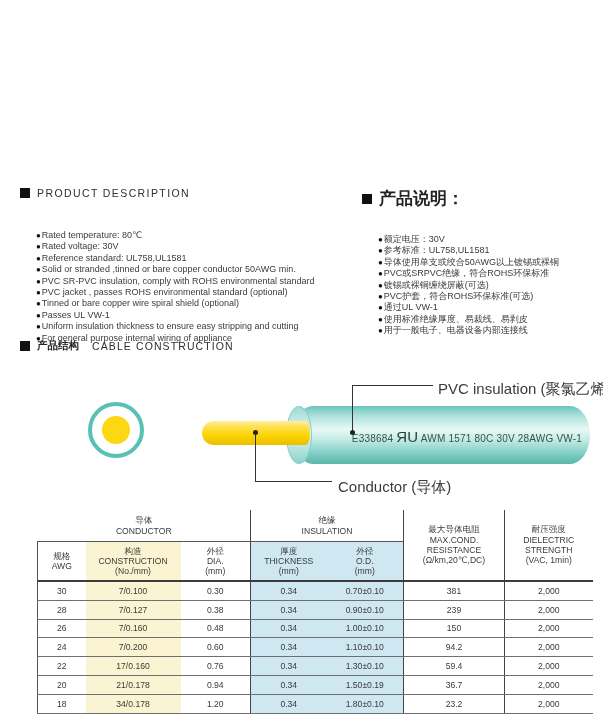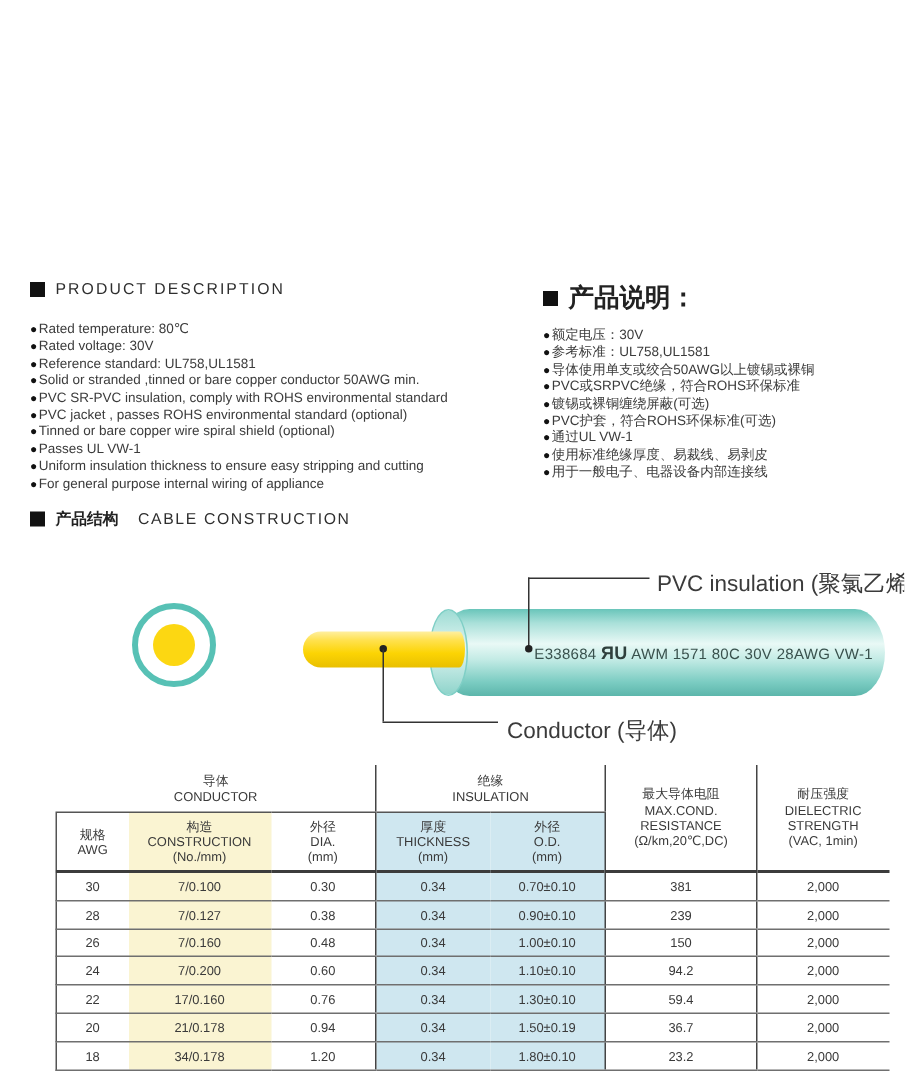--- a/index.html
+++ b/index.html
@@ -6,36 +6,36 @@
   .page{position:relative;width:603px;height:714px;background:#fff;overflow:hidden;
         font-family:"Liberation Sans","DejaVu Sans",sans-serif;color:#3b3b3b;}
 
   
   .sec-hdr{position:absolute;display:flex;align-items:center;gap:7px;}
   .sq{width:10px;height:10px;background:#111;flex:0 0 auto;}
   .sec-title-en{font-size:10.5px;letter-spacing:1.4px;color:#2e2e2e;}
   .sec-title-cn{font-size:17px;font-weight:bold;color:#222;}
 
   
-  ul.bullets{list-style:none;margin:0;padding:0;position:absolute;}
+  ul.bullets{list-style:none;margin:16px;padding:0;position:absolute;}
   ul.bullets li{white-space:nowrap;font-size:9px;line-height:11.4px;color:#3b3b3b;}
   ul.bullets li::before{content:"●";font-size:8px;margin-right:1px;color:#111;}
 
   
   .xsec-outer{position:absolute;left:88px;top:402px;width:48px;height:48px;border:4px solid #57c1b5;border-radius:50%;background:#fff;}
   .xsec-core{position:absolute;left:102px;top:416px;width:28px;height:28px;border-radius:50%;background:#fcd712;}
   .cable-body{position:absolute;left:293px;top:406px;width:297px;height:58px;border-radius:20px/29px;
       background:linear-gradient(to bottom,#69c5ba 0%,#a9e0d9 16%,#e9f9f6 40%,#c3ebe5 58%,#7bccc2 84%,#5cb6ab 100%);}
   .cable-face{position:absolute;left:286px;top:406px;width:26px;height:58px;border-radius:50%;
       background:linear-gradient(to bottom,#9edcd4,#e3f6f3 45%,#8fd4cb);border:1px solid #7fcfc6;box-sizing:border-box;}
   .rod{position:absolute;left:202px;top:421px;width:108px;height:24px;border-radius:12px 4px 4px 12px/12px;
       background:linear-gradient(to bottom,#ffefa0 0%,#ffe14d 25%,#fcd404 60%,#e9bf00 100%);}
   .cable-print{position:absolute;left:330px;top:428px;width:252px;text-align:right;font-size:10px;
       letter-spacing:0.2px;color:#39514d;white-space:nowrap;}
-  .cable-print .ulmark{font-weight:bold;font-size:12px;color:#2e3f3c;}
+  .cable-print .ulmark{font-weight:normal;font-size:15px;color:#2e3f3c;}
   .leader{position:absolute;background:#333;}
   .dot{position:absolute;width:5px;height:5px;border-radius:50%;background:#222;}
   .diag-label{position:absolute;font-size:15px;color:#3b3b3b;white-space:nowrap;}
 
   
   table.spec{position:absolute;left:37px;top:510px;width:555px;border-collapse:collapse;table-layout:fixed;}
   table.spec th,table.spec td{font-weight:normal;text-align:center;vertical-align:middle;
       font-size:8.6px;line-height:1.2;color:#3a3a3a;padding:0;white-space:pre-line;}
   tr.grp-row th{height:31px;}
   tr.sub-row th{height:38px;border-bottom:2px solid #3c3c3c;}

